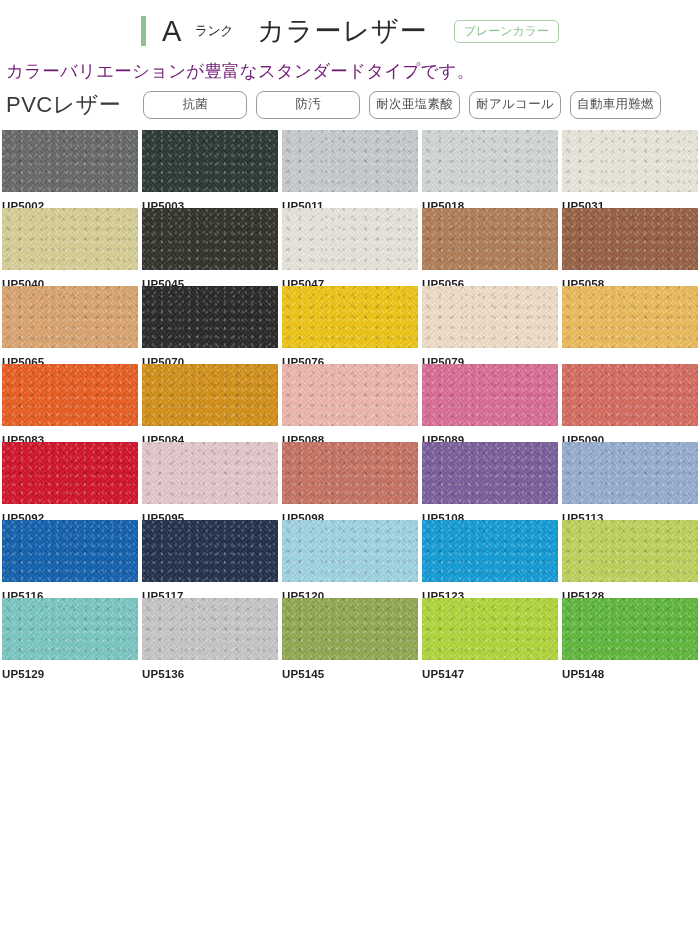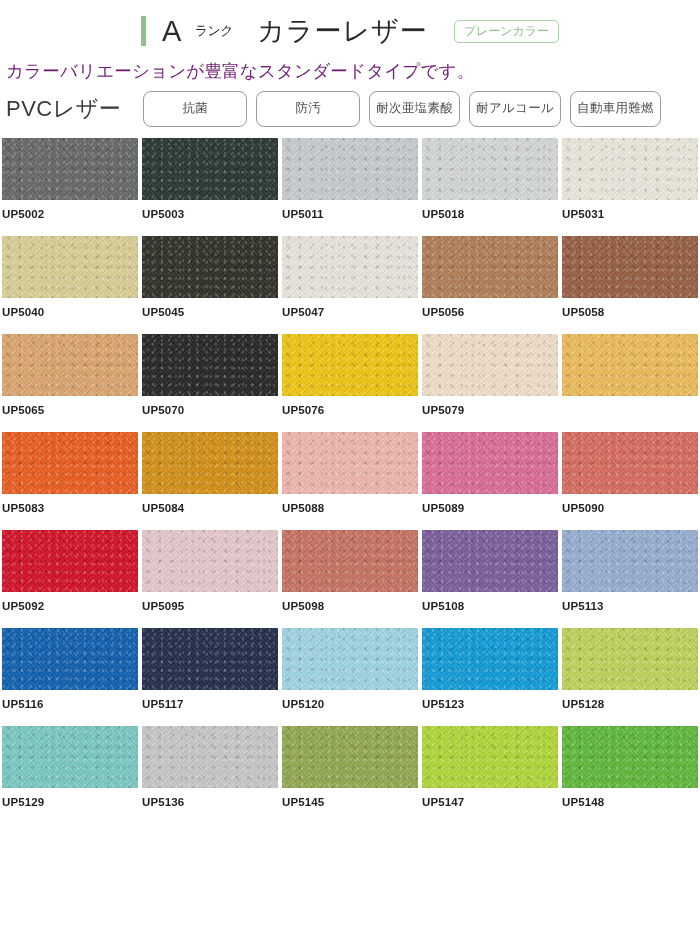--- a/index.html
+++ b/index.html
@@ -96,21 +96,21 @@
     display: flex;
     align-items: center;
     gap: 9px;
     flex: 1 1 auto;
   }
   .tag {
     border: 1px solid #9b9b9b;
     border-radius: 8px;
     color: #4d4d4d;
     font-size: 12.5px;
-    height: 36px;
+    height: 28px;
     display: flex;
     align-items: center;
     justify-content: center;
     padding: 0 6px;
     white-space: nowrap;
     letter-spacing: 0.3px;
     background: #fff;
   }
   .tag.wide  { min-width: 104px; }
   .tag.snug  { min-width: 88px; text-align: right; }
@@ -118,21 +118,21 @@
   
   .swatch-grid {
     display: grid;
     grid-template-columns: repeat(5, 140px);
     margin: 11px 0 0 2px;
     row-gap: 0;
     column-gap: 0;
   }
   .swatch-cell {
     width: 140px;
-    height: 98px;
+    height: 78px;
     padding: 0;
   }
   .swatch-chip {
     width: 136px;
     height: 62px;
     position: relative;
     overflow: hidden;
     background-color: #ccc;
   }
   

